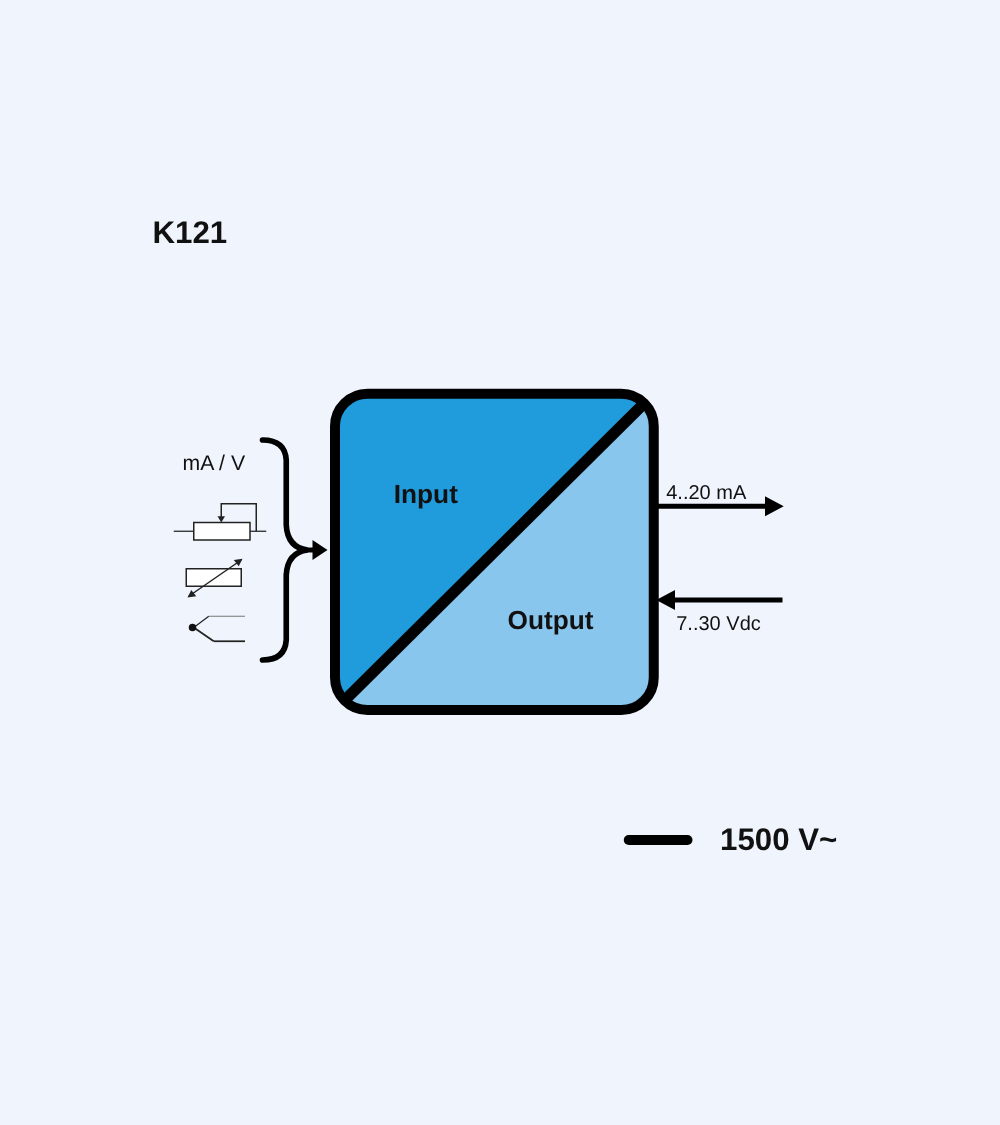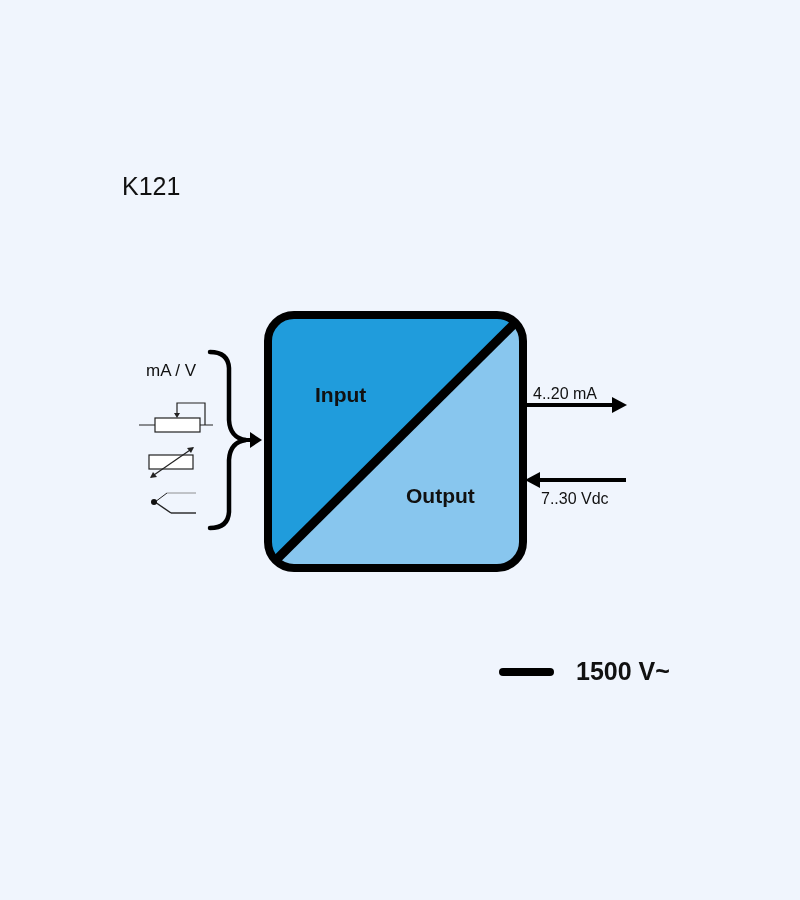--- a/index.html
+++ b/index.html
@@ -6,21 +6,21 @@
     body {
       width: 800px; height: 900px;
       background: #f0f5fd;
       position: relative;
       overflow: hidden;
       font-family: "Liberation Sans", sans-serif;
     }
     .abs { position: absolute; }
     #title {
       left: 122px; top: 172px;
-      font-size: 25px; font-weight: normal; color: #111;
+      font-size: 25px; font-weight: bold; color: #111;
       letter-spacing: 0px;
     }
     #diagram { left: 0; top: 0; }
     .lbl { font-family: "Liberation Sans", sans-serif; fill: #111; }
   </style>
 </head>
 <body>
 
 <div id="title" class="abs">K121</div>
 

